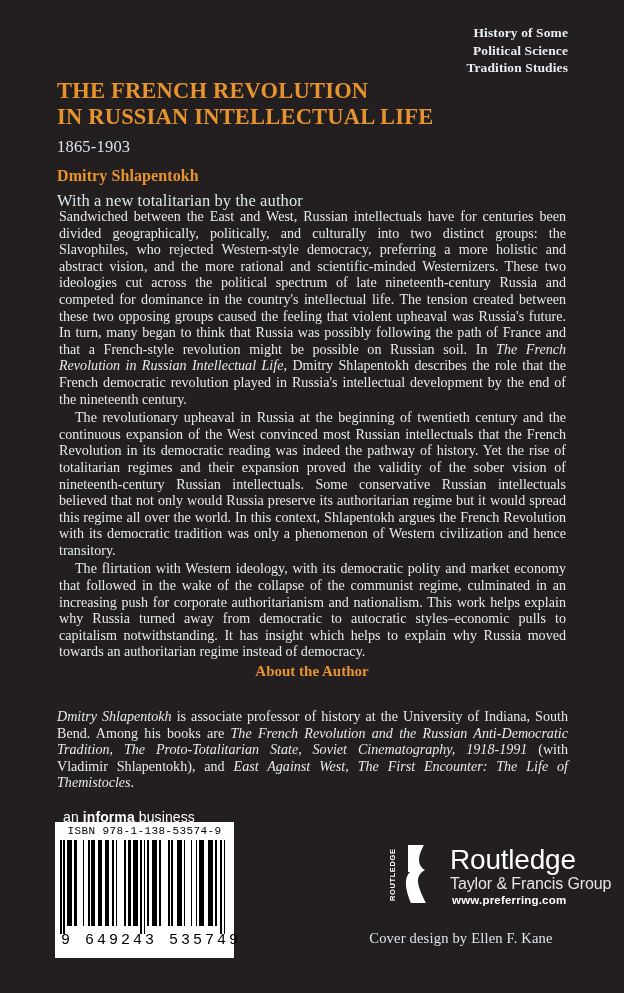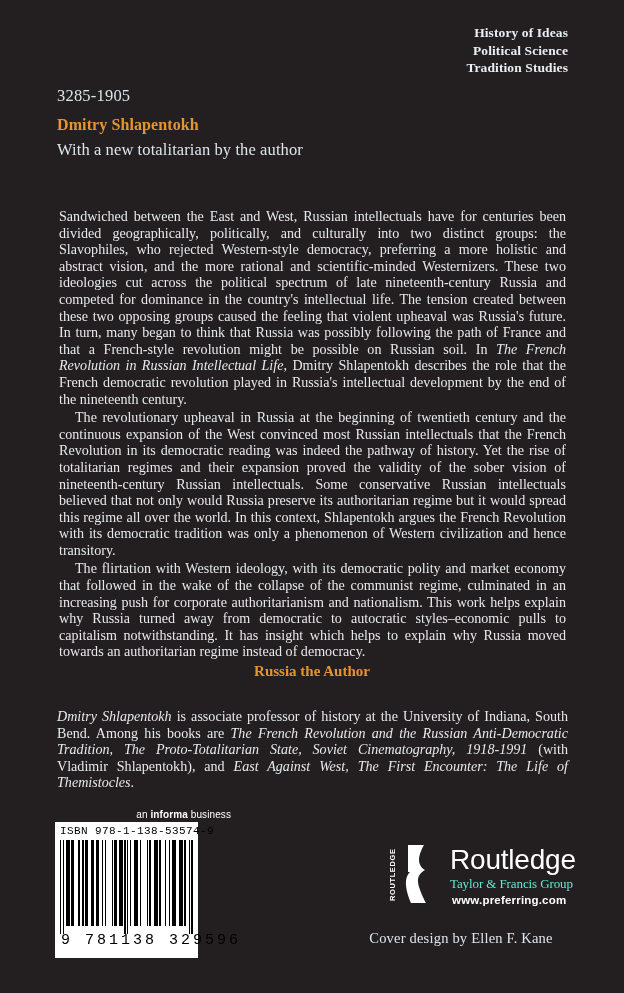--- a/index.html
+++ b/index.html
@@ -113,33 +113,33 @@
     text-align: justify;
   }
   .bio i { font-style: italic; }
 
   
   .informa {
     position: absolute;
     left: 63px;
     top: 809px;
     width: 168px;
-    text-align: right;
+    text-align: left;
     color: #ffffff;
     font-family: "Liberation Sans", sans-serif;
-    font-size: 10px;
+    font-size: 14px;
     letter-spacing: 0.1px;
   }
   .informa b { font-weight: bold; }
 
   .barcode-box {
     position: absolute;
     left: 55px;
     top: 822px;
-    width: 143px;
+    width: 179px;
     height: 136px;
     background: #ffffff;
     box-sizing: border-box;
     padding: 3px 5px 2px 5px;
   }
   .barcode-isbn {
     font-family: "Liberation Mono", "DejaVu Sans Mono", monospace;
     font-size: 11px;
     color: #000000;
     text-align: center;
@@ -202,23 +202,23 @@
     padding-top: 2px;
   }
   .rl-name {
     color: #ffffff;
     font-family: "Liberation Sans", sans-serif;
     font-size: 28px;
     line-height: 29px;
     letter-spacing: -0.2px;
   }
   .rl-sub {
-    color: #5eead4;
-    font-family: Liberation Serif, serif;
-    font-size: 13px;
+    color: #e5e5e5;
+    font-family: Liberation Sans, sans-serif;
+    font-size: 16px;
     line-height: 19px;
     letter-spacing: -0.1px;
   }
   .rl-url {
     color: #ffffff;
     font-family: "Liberation Sans", sans-serif;
     font-size: 11.5px;
     font-weight: bold;
     line-height: 15px;
     letter-spacing: 0.2px;
@@ -236,38 +236,42 @@
     font-size: 14.5px;
     letter-spacing: 0.2px;
   }
 </style>
 </head>
 <body>
 
 <div class="cover">
 
   <div class="categories">
-    <div>History of Ideas</div>
+    <div>History of Some</div>
     <div>Political Science</div>
     <div>Tradition Studies</div>
   </div>
 
   <div class="title-block">
-    <div class="book-dates">3285-1905</div>
+    <h1 class="book-title">
+      <span class="line">THE FRENCH REVOLUTION</span>
+      <span class="line">IN RUSSIAN INTELLECTUAL LIFE</span>
+    </h1>
+    <div class="book-dates">1865-1903</div>
     <div class="book-author">Dmitry Shlapentokh</div>
     <div class="book-intro-note">With a new totalitarian by the author</div>
   </div>
 
   <div class="blurb">
     <p><span>Sandwiched between the East and West, Russian intellectuals have for centuries been divided geographically, politically, and culturally into two distinct groups: the Slavophiles, who rejected Western-style democracy, preferring a more holistic and abstract vision, and the more rational and scientific-minded Westernizers. These two ideologies cut across the political spectrum of late nineteenth-century Russia and competed for dominance in the country's intellectual life. The tension created between these two opposing groups caused the feeling that violent upheaval was Russia's future. In turn, many began to think that Russia was possibly following the path of France and that a French-style revolution might be possible on Russian soil. In </span><i>The French Revolution in Russian Intellectual Life</i><span>, Dmitry Shlapentokh describes the role that the French democratic revolution played in Russia's intellectual development by the end of the nineteenth century.</span></p>
     <p>The revolutionary upheaval in Russia at the beginning of twentieth century and the continuous expansion of the West convinced most Russian intellectuals that the French Revolution in its democratic reading was indeed the pathway of history. Yet the rise of totalitarian regimes and their expansion proved the validity of the sober vision of nineteenth-century Russian intellectuals. Some conservative Russian intellectuals believed that not only would Russia preserve its authoritarian regime but it would spread this regime all over the world. In this context, Shlapentokh argues the French Revolution with its democratic tradition was only a phenomenon of Western civilization and hence transitory.</p>
     <p>The flirtation with Western ideology, with its democratic polity and market economy that followed in the wake of the collapse of the communist regime, culminated in an increasing push for corporate authoritarianism and nationalism. This work helps explain why Russia turned away from democratic to autocratic styles–economic pulls to capitalism notwithstanding. It has insight which helps to explain why Russia moved towards an authoritarian regime instead of democracy.</p>
   </div>
 
-  <div class="about-heading">Russia the Author</div>
+  <div class="about-heading">About the Author</div>
   <div class="bio">
     <p><i>Dmitry Shlapentokh</i><span> is associate professor of history at the University of Indiana, South Bend. Among his books are </span><i>The French Revolution and the Russian Anti-Democratic Tradition, The Proto-Totalitarian State, Soviet Cinematography, 1918-1991</i><span> (with Vladimir Shlapentokh), and </span><i>East Against West, The First Encounter: The Life of Themistocles</i><span>.</span></p>
   </div>
 
   <div class="informa"><span>an </span><b>informa</b><span> business</span></div>
 
   <div class="barcode-box">
     <div class="barcode-isbn">ISBN 978-1-138-53574-9</div>
     <div class="bars">
         <span style="width: 1.74737px; height: 94px; background: rgb(0, 0, 0);"></span>
@@ -323,21 +327,21 @@
         <span style="width: 5.24211px; height: 86px; background: rgb(0, 0, 0);"></span>
         <span style="width: 3.49474px; height: 86px; background: transparent;"></span>
         <span style="width: 5.24211px; height: 86px; background: rgb(0, 0, 0);"></span>
         <span style="width: 1.74737px; height: 86px; background: transparent;"></span>
         <span style="width: 1.74737px; height: 86px; background: rgb(0, 0, 0);"></span>
         <span style="width: 3.49474px; height: 86px; background: transparent;"></span>
         <span style="width: 1.74737px; height: 94px; background: rgb(0, 0, 0);"></span>
         <span style="width: 1.74737px; height: 94px; background: transparent;"></span>
         <span style="width: 1.74737px; height: 94px; background: rgb(0, 0, 0);"></span>
       </div>
-    <div class="barcode-digits">9 781138 329596</div>
+    <div class="barcode-digits">9 649243 535749</div>
   </div>
 
   <div class="routledge">
     <div class="rl-mark">
       <div class="rl-vert">ROUTLEDGE</div>
       <svg width="58" height="62" viewBox="0 0 58 62">
         <path fill="#ffffff" d="M22 2 L38 2 C38 2 33 10 33 17 C33 24 39 27 39 27 C39 27 33 30 32 36 C31 44 40 60 40 60 L25 60 C25 60 19 47 20 38 C20.6 32 24 29 24 29 L22 29 Z"></path>
         <path fill="#ffffff" d="M24 2 C24 2 31 12 31 19 C31 26 24 30 24 30 L24 2 Z"></path>
       </svg>
     </div>

